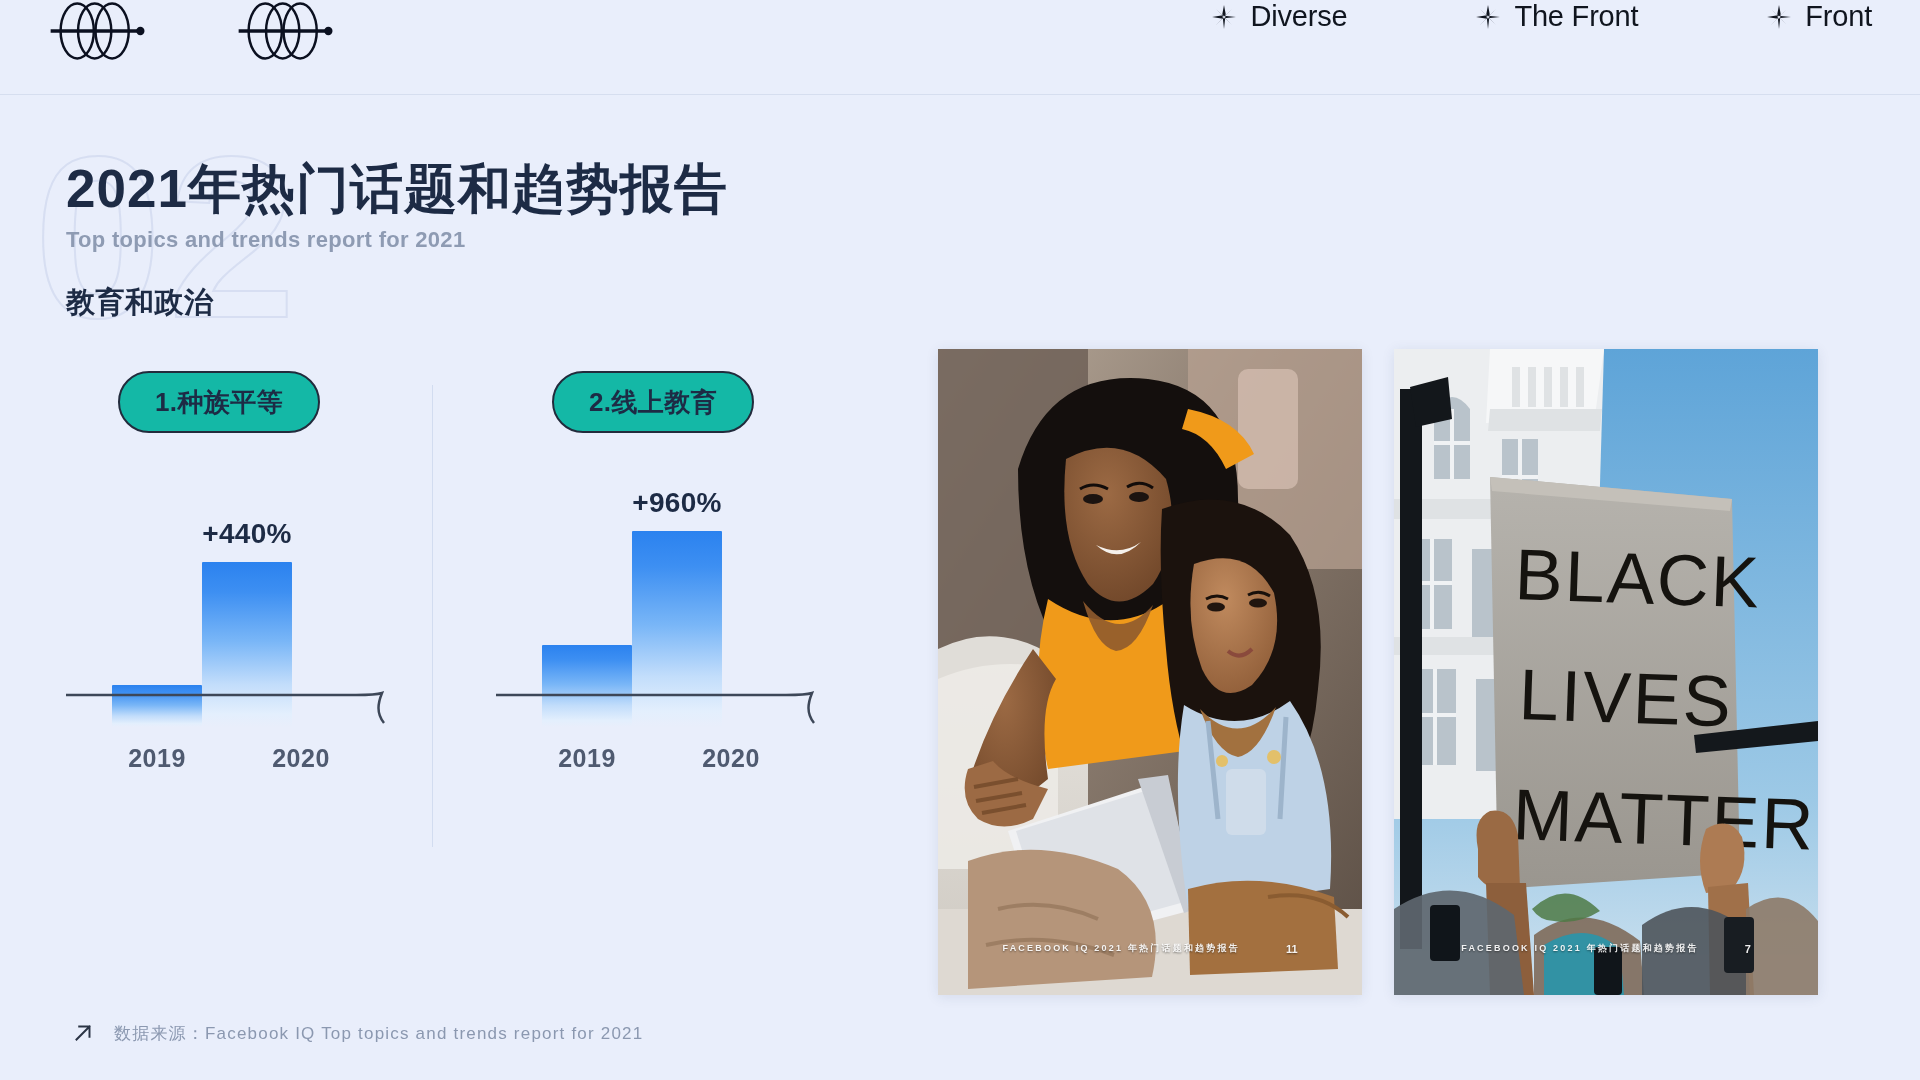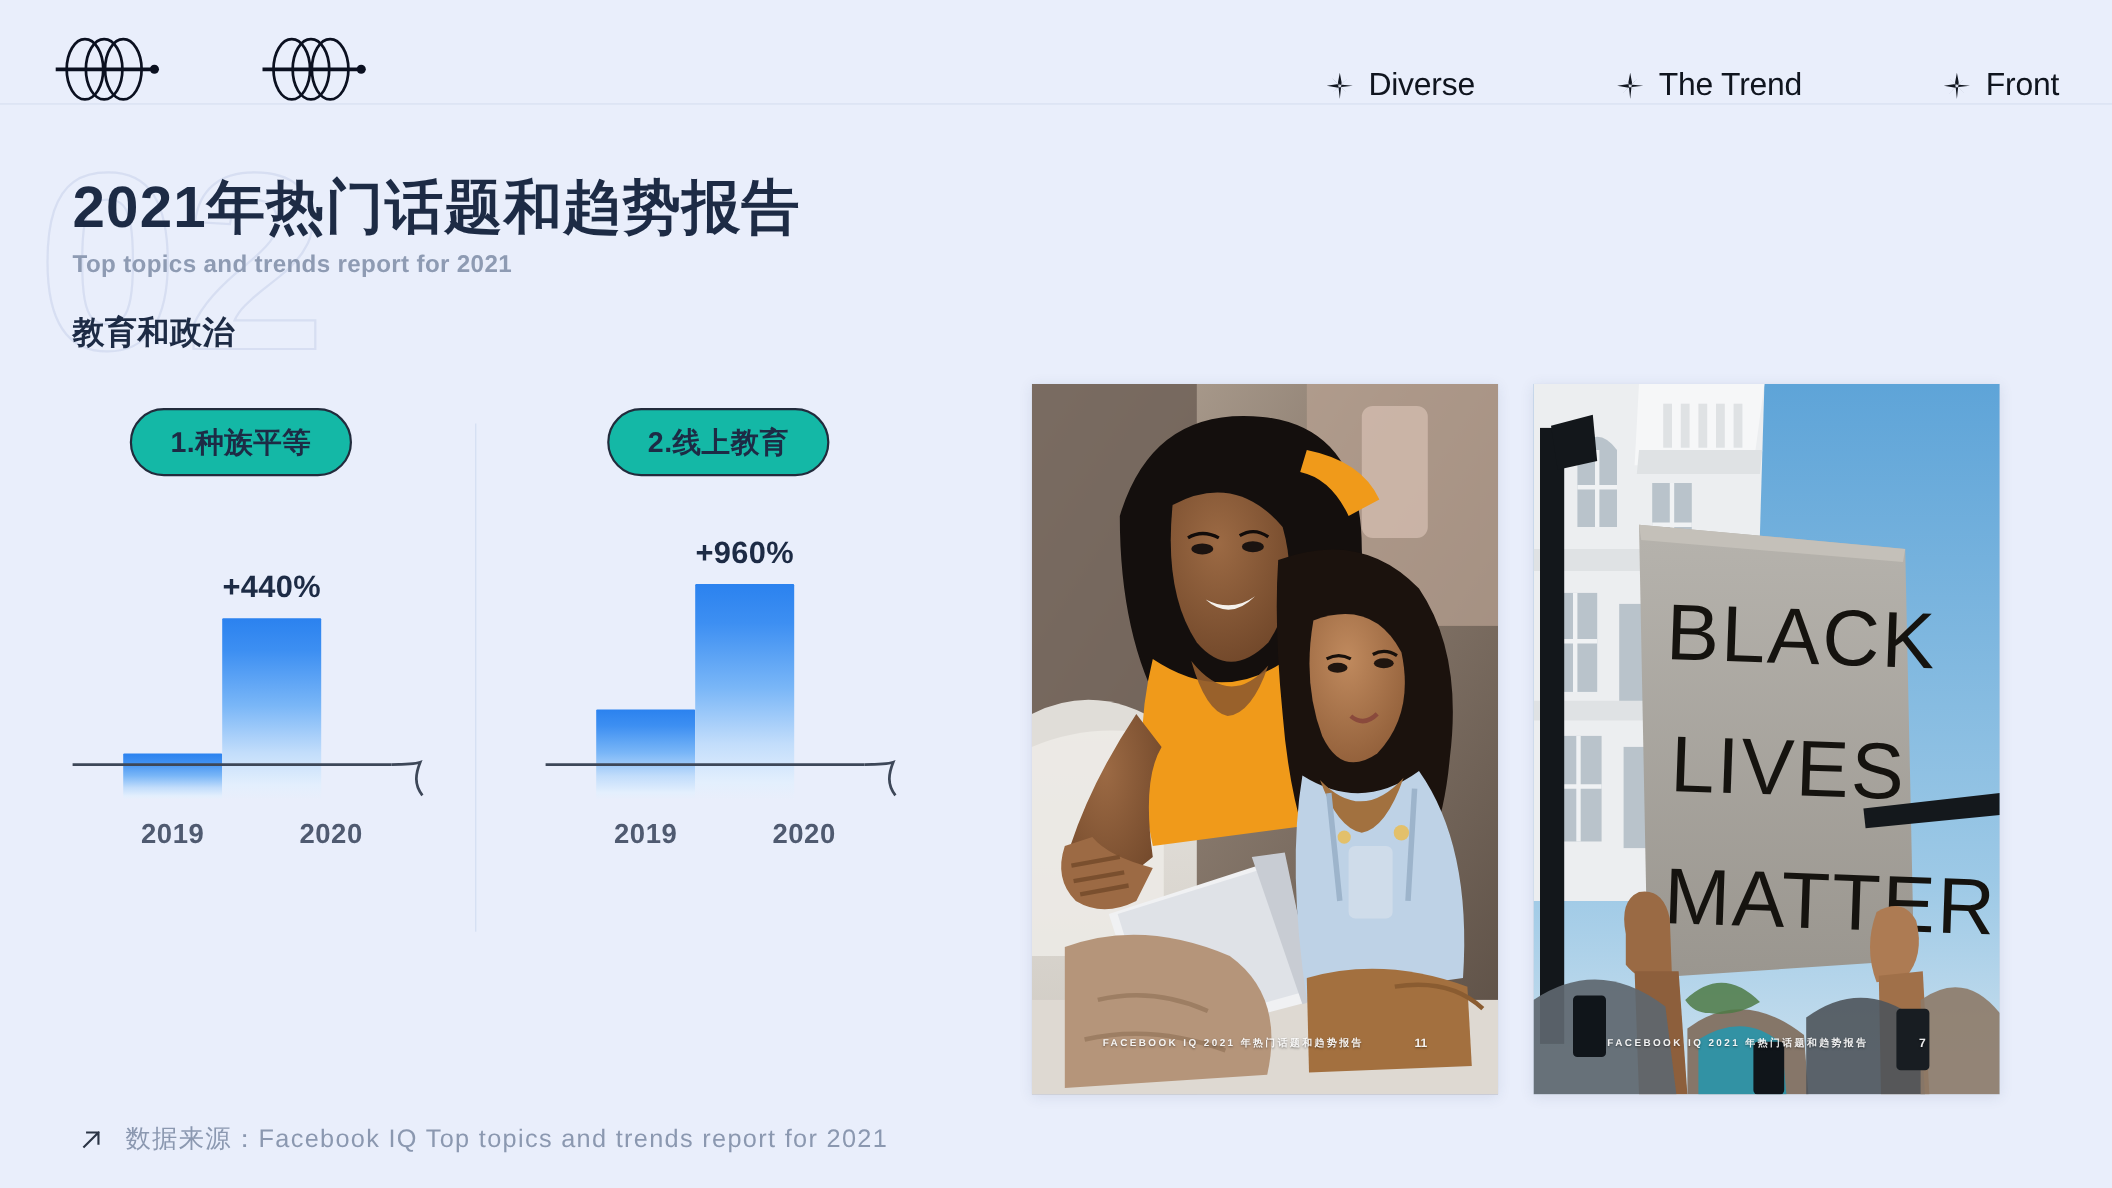--- a/index.html
+++ b/index.html
@@ -15,21 +15,21 @@
     font-family: "Liberation Sans", "DejaVu Sans", sans-serif;
     color: #1d2b45;
     position: relative;
   }
 
   
   .header {
     height: 95px;
     width: 100%;
     display: flex;
-    align-items: flex-end;
+    align-items: flex-start;
     border-bottom: 1px solid #d6deef;
     background: #e9eefb;
     position: relative;
     flex: 0 0 auto;
   }
 
   .logo-group {
     display: flex;
     align-items: center;
   }
@@ -252,21 +252,21 @@
   .source {
     position: absolute;
     left: 70px;
     top: 925px;
     display: flex;
     align-items: center;
     gap: 18px;
   }
   .source .arrow { width: 26px; height: 26px; flex: 0 0 auto; }
   .source-text {
-    font-size: 23px;
+    font-size: 17px;
     color: #8b98b0;
     letter-spacing: 1.2px;
     white-space: nowrap;
   }
 
   
   .photos {
     position: absolute;
     left: 938px;
     top: 254px;
@@ -350,21 +350,21 @@
 
     <div class="nav-item">
       <span class="star">
         <svg viewBox="0 0 24 24" width="26" height="26">
           <path d="M12 1 L13.5 9 L12 23 L10.5 9 Z
                    M1 12 L9.5 13.4 L23 12 L9.5 10.6 Z
                    M4.2 4.2 L11 11 L19.8 19.8 L13 13 Z
                    M19.8 4.2 L13 11 L4.2 19.8 L11 13 Z" fill="#10151f"></path>
         </svg>
       </span>
-      <span class="nav-label">The Trend</span>
+      <span class="nav-label">The Front</span>
     </div>
 
     <div class="nav-item">
       <span class="star">
         <svg viewBox="0 0 24 24" width="26" height="26">
           <path d="M12 1 L13.5 9 L12 23 L10.5 9 Z
                    M1 12 L9.5 13.4 L23 12 L9.5 10.6 Z
                    M4.2 4.2 L11 11 L19.8 19.8 L13 13 Z
                    M19.8 4.2 L13 11 L4.2 19.8 L11 13 Z" fill="#10151f"></path>
         </svg>

